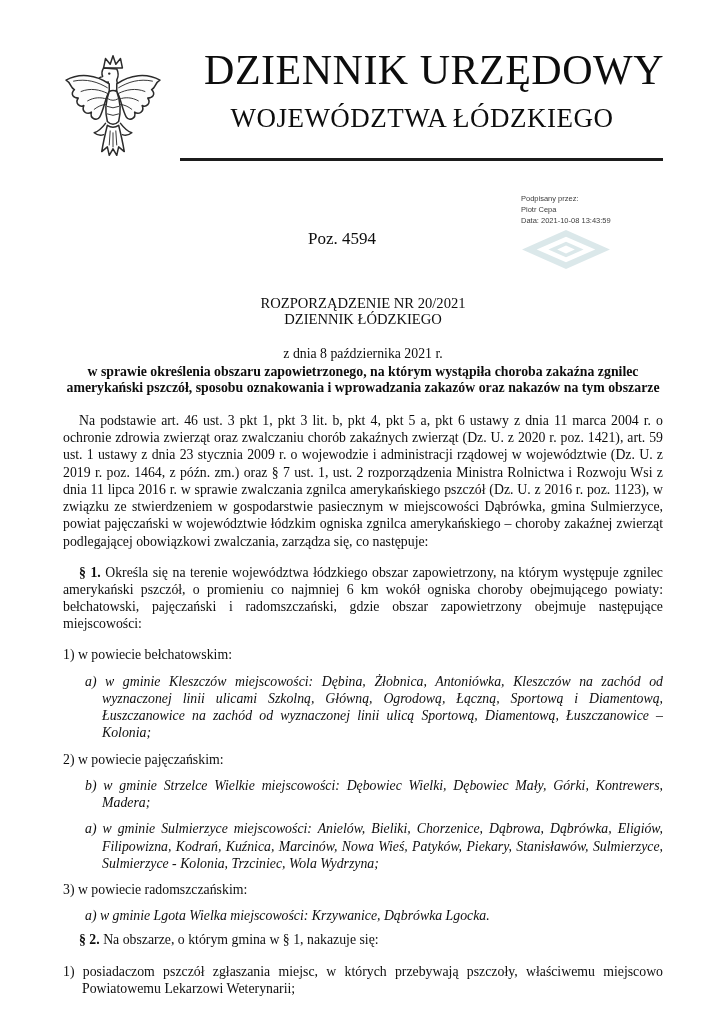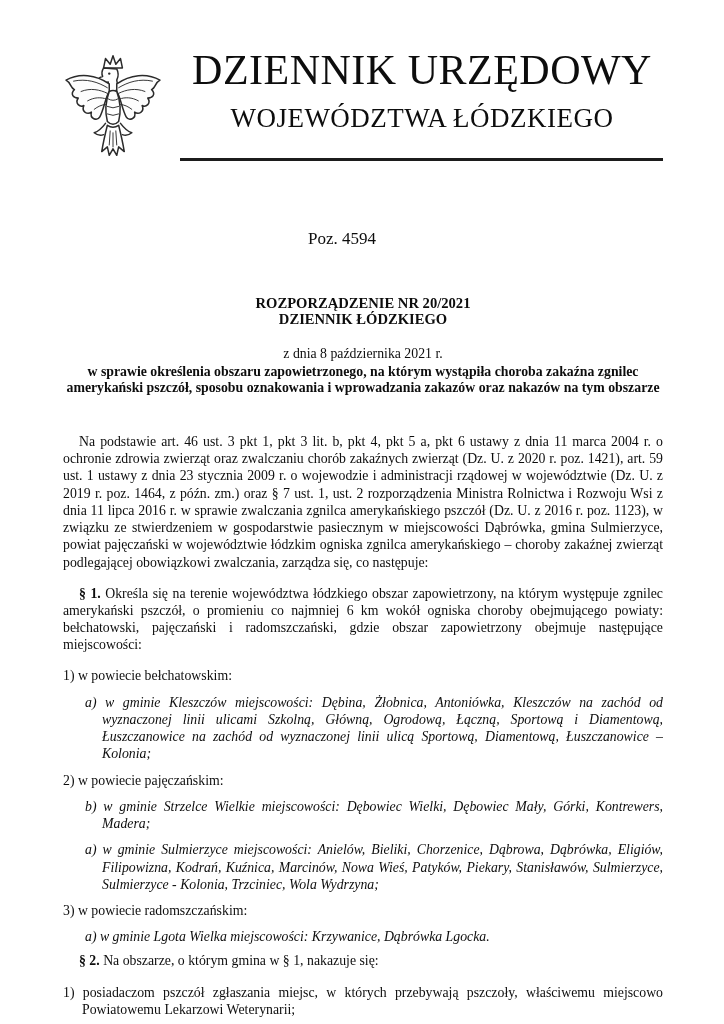--- a/index.html
+++ b/index.html
@@ -26,20 +26,21 @@
     left: 180px;
     top: 48px;
     width: 484px;
     text-align: center;
   }
   .masthead-title1 {
     font-size: 42px;
     line-height: 1.05;
     white-space: nowrap;
     letter-spacing: 0.5px;
+    text-align: right;
   }
   .masthead-title2 {
     font-size: 27px;
     margin-top: 11px;
     white-space: nowrap;
     letter-spacing: 0.5px;
   }
   .masthead-rule {
     position: absolute;
     left: 180px;
@@ -82,36 +83,36 @@
   .doc-body {
     position: absolute;
     left: 63px;
     top: 295px;
     width: 600px;
     font-size: 13.8px;
     line-height: 1.25;
   }
   .act-title {
     text-align: center;
-    font-weight: bold;
+    font-weight: normal;
     font-size: 14.6px;
     line-height: 1.12;
   }
   .act-date {
     text-align: center;
     margin-top: 17px;
   }
   .act-subject {
     text-align: center;
     font-weight: bold;
     margin-top: 2px;
     line-height: 1.2;
   }
   .para {
-    margin-top: 36px;
+    margin-top: 15px;
     text-align: justify;
     text-indent: 16px;
   }
   .para-mid {
     margin-top: 7px;
     text-align: justify;
     text-indent: 16px;
   }
   .par-label { font-weight: bold; }
   .l1-item {
@@ -154,20 +155,33 @@
   </div>
 
   <div class="masthead">
     <div class="masthead-title1">DZIENNIK URZĘDOWY</div>
     <div class="masthead-title2">WOJEWÓDZTWA ŁÓDZKIEGO</div>
   </div>
   <div class="masthead-rule"></div>
 
   <div class="poz">Poz. 4594</div>
 
+  <div class="stamp">
+    <div>Podpisany przez:</div>
+    <div>Piotr Cepa</div>
+    <div>Data: 2021-10-08 13:43:59</div>
+    <div class="stamp-logo">
+      <svg viewBox="0 0 92 42" width="90" height="41" aria-hidden="true">
+        <polygon points="46,1 91,21 46,41 1,21" fill="#dbe8ea"></polygon>
+        <polygon points="46,8 76,21 46,34 16,21" fill="#ffffff"></polygon>
+        <polygon points="46,13 64,21 46,29 28,21" fill="#dbe8ea"></polygon>
+        <polygon points="46,17 55,21 46,25 37,21" fill="#ffffff"></polygon>
+      </svg>
+    </div>
+  </div>
 
   <div class="doc-body">
     <div class="act-title">
       <div>ROZPORZĄDZENIE NR 20/2021</div>
       <div>DZIENNIK ŁÓDZKIEGO</div>
     </div>
     <div class="act-date">z dnia 8 października 2021 r.</div>
     <div class="act-subject">w sprawie określenia obszaru zapowietrzonego, na którym wystąpiła choroba zakaźna zgnilec amerykański pszczół, sposobu oznakowania i wprowadzania zakazów oraz nakazów na tym obszarze</div>
 
     <p class="para">Na podstawie art. 46 ust. 3 pkt 1, pkt 3 lit. b, pkt 4, pkt 5 a, pkt 6 ustawy z dnia 11 marca 2004 r. o ochronie zdrowia zwierząt oraz zwalczaniu chorób zakaźnych zwierząt (Dz. U. z 2020 r. poz. 1421), art. 59 ust. 1 ustawy z dnia 23 stycznia 2009 r. o wojewodzie i administracji rządowej w województwie (Dz. U. z 2019 r. poz. 1464, z późn. zm.) oraz § 7 ust. 1, ust. 2 rozporządzenia Ministra Rolnictwa i Rozwoju Wsi z dnia 11 lipca 2016 r. w sprawie zwalczania zgnilca amerykańskiego pszczół (Dz. U. z 2016 r. poz. 1123), w związku ze stwierdzeniem w gospodarstwie pasiecznym w miejscowości Dąbrówka, gmina Sulmierzyce, powiat pajęczański w województwie łódzkim ogniska zgnilca amerykańskiego – choroby zakaźnej zwierząt podlegającej obowiązkowi zwalczania, zarządza się, co następuje:</p>

